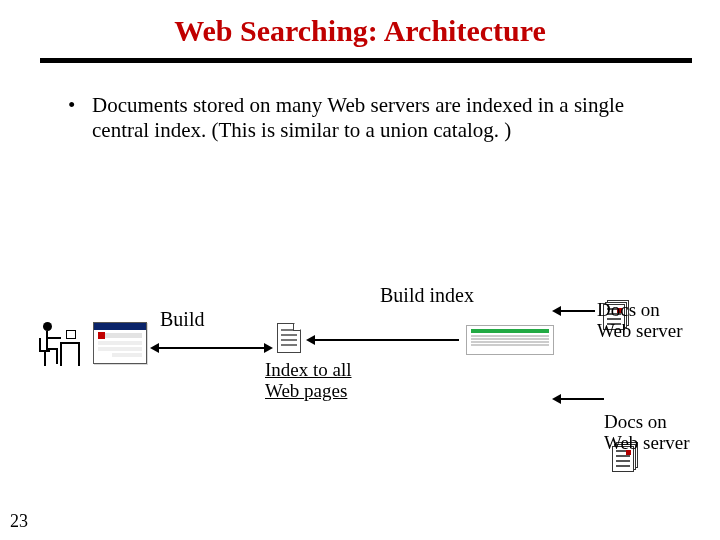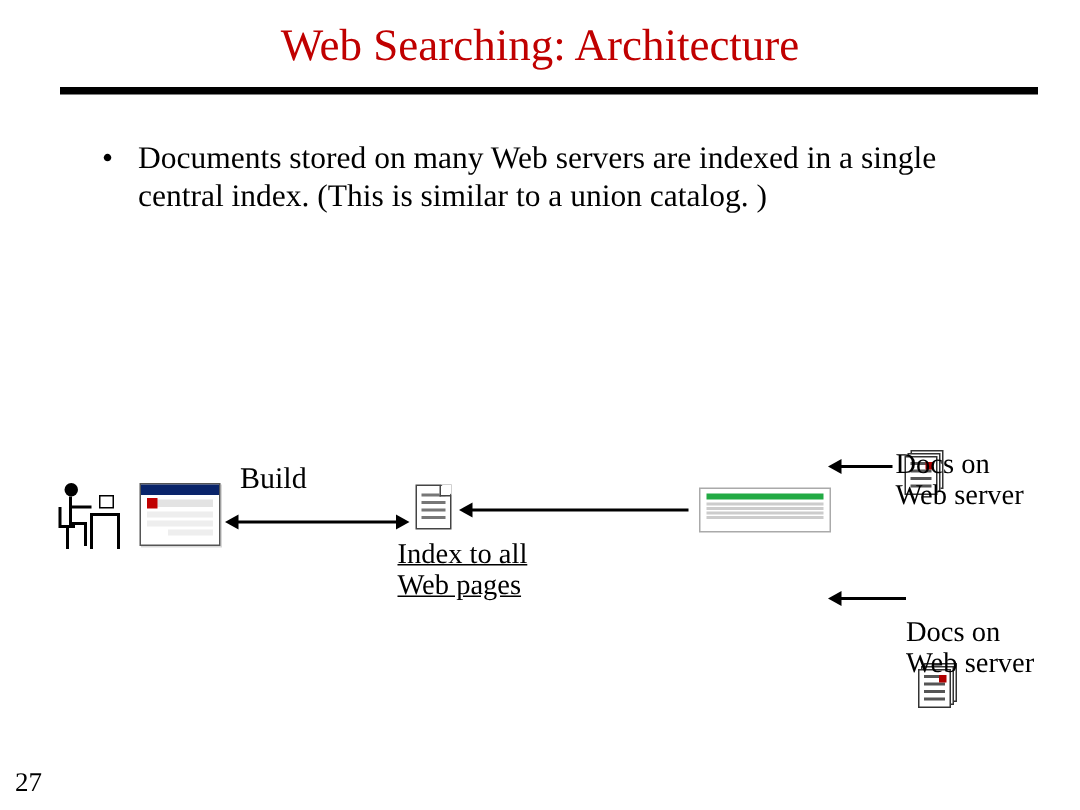--- a/index.html
+++ b/index.html
@@ -7,21 +7,21 @@
     width: 720px;
     height: 540px;
     background: #fff;
     font-family: "Times New Roman", Times, serif;
     position: relative;
     overflow: hidden;
   }
   .title {
     text-align: center;
     font-size: 30px;
-    font-weight: normal;
+    font-weight: bold;
     color: #c00000;
     padding-top: 14px;
     padding-bottom: 10px;
   }
   .hr {
     height: 5px;
     background: #000;
     margin: 0 28px 0 40px;
   }
   .bullets {
@@ -163,20 +163,21 @@
 
 <div class="title">Web Searching: Architecture</div>
 <div class="hr"></div>
 
 <ul class="bullets">
   <li>Documents stored on many Web servers are indexed in a single central index.  (This is similar to a union catalog. )</li>
 </ul>
 
 <div class="diagram">
 
+  <div class="abs lbl" style="left:380px; top:14px;">Build index</div>
 
   <div class="abs lbl" style="left:160px; top:38px;">Build</div>
 
   <div class="abs person" style="left:40px; top:50px;">
     <div class="head"></div>
       <div class="body"></div>
       <div class="arm"></div>
     <div class="legu"></div>
       <div class="legl"></div>
     <div class="seat"></div>
@@ -243,13 +244,13 @@
         <div class="ln"></div>
         <div class="ln"></div>
         <div class="ln"></div>
         <div class="sq"></div>
       </div>
   </div>
   <div class="abs lbl lbl-small" style="left:604px; top:142px; width:100px;">Docs on Web server</div>
 
 </div>
 
-<div class="slide-num">27</div>
+<div class="slide-num">23</div>
 
 </body></html>

